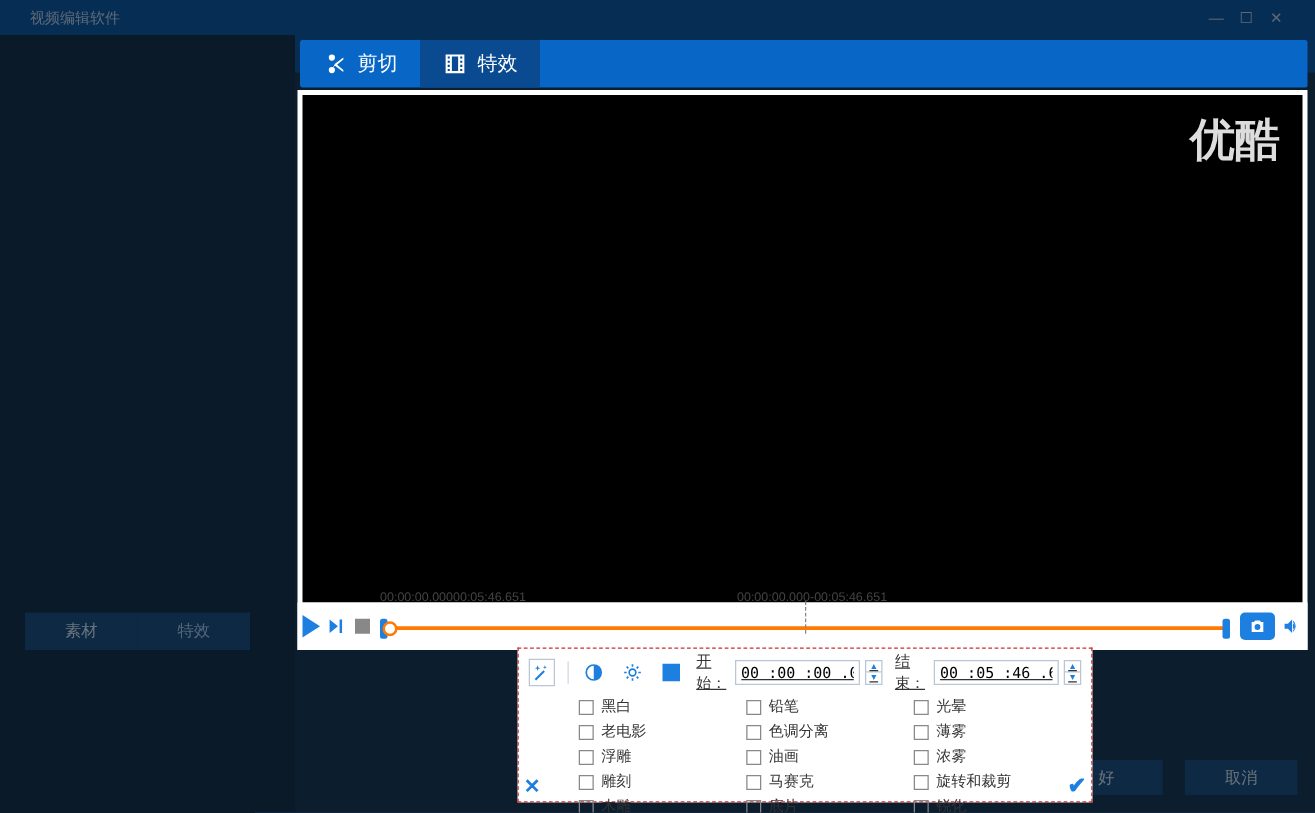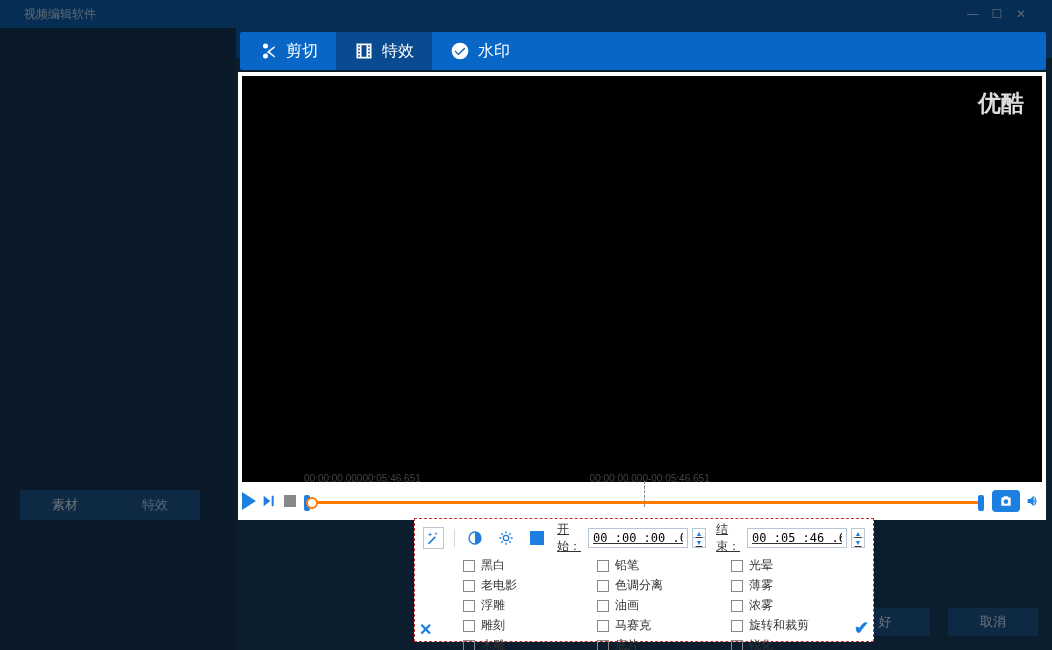--- a/index.html
+++ b/index.html
@@ -26,21 +26,21 @@
     .left-panel { position: absolute; left: 0; top: 28px; width: 236px; bottom: 0; background: #163553; z-index: 0; }
     .left-bottom-tabs { position: absolute; bottom: 130px; left: 20px; display: flex; }
     .left-bottom-tab { width: 90px; height: 30px; background: #1c5289; color: #a9cff0; display:flex; align-items:center; justify-content:center; font-size: 13px; }
     .left-bottom-tab.active { background: #1c5289; color: #d0e7fa; }
     
     .bottom-buttons { position: absolute; bottom: 14px; right: 14px; display: flex; gap: 18px; z-index: 0; }
     .bottom-btn { width: 90px; height: 28px; background: #1c5289; color: #cfe3f6; display:flex; align-items:center; justify-content:center; font-size: 13px; }
     
     .main-area { position: absolute; left: 238px; top: 72px; right: 6px; bottom: 130px; background: #fff; z-index: 2; display:flex; flex-direction:column; }
     .video-preview { flex: 1; background: #000; position: relative; margin: 4px 4px 0 4px; }
-    .youku-logo { position: absolute; top: 12px; right: 18px; color: #ddd; font-size: 23px; font-weight: bold; }
+    .youku-logo { position: absolute; top: 12px; right: 18px; color: #ddd; font-size: 36px; font-weight: bold; }
     
     .timeline-bar { height: 38px; background: #fff; display: flex; align-items: center; padding: 0 4px; gap: 4px; position: relative; }
     .play-btn { border-left: 14px solid #1d7fe0; border-top: 9px solid transparent; border-bottom: 9px solid transparent; cursor:pointer; }
     .export-icon { width: 18px; height: 16px; cursor: pointer; }
     .stop-icon { width: 12px; height: 12px; background: #888; cursor:pointer; margin-left: 2px; }
     .timeline-track { flex: 1; height: 20px; position: relative; margin: 0 4px; }
     .timeline-labels { position: absolute; top: -18px; left:0; right:0; display:flex; justify-content:flex-start; font-size: 10px; color: #444; }
     .timeline-labels .mid { position:absolute; left: 42%; }
     .timeline-line { position: absolute; top: 10px; left:0; right:0; height: 3px; background: #ff7a00; }
     .timeline-handle { position: absolute; top: 4px; width: 6px; height: 16px; background: #1d7fe0; border-radius: 2px; }
@@ -106,28 +106,20 @@
     <span>剪切</span>
   </div>
   <div class="tool-btn active">
     <span class="tool-icon">
         <svg viewBox="0 0 24 24">
           <path d="M3 3v18h18V3H3zm4 2v2H5V5h2zm0 4v2H5V9h2zm0 4v2H5v-2h2zm0 4v2H5v-2h2zm12-12v2h-2V5h2zm0 4v2h-2V9h2zm0 4v2h-2v-2h2zm0 4v2h-2v-2h2zM9 5h6v14H9V5z"></path>
         </svg>
       </span>
     <span>特效</span>
   </div>
-  <div class="tool-btn">
-    <span class="tool-icon">
-        <svg viewBox="0 0 24 24">
-          <path d="M12 2a10 10 0 100 20 10 10 0 000-20zm-5 10l3 3 7-7 1.4 1.4L10 17 5.6 12.6 7 11z"></path>
-        </svg>
-      </span>
-    <span>水印</span>
-  </div>
 </div>
 
 <div class="main-area">
   <div class="video-preview">
     <div class="youku-logo">优酷</div>
   </div>
   <div class="timeline-bar">
     <div class="play-btn"></div>
     <svg class="export-icon" viewBox="0 0 24 24">
         <path fill="#1d7fe0" d="M4 4l10 8-10 8V4zm12 0h3v16h-3V4z"></path>

